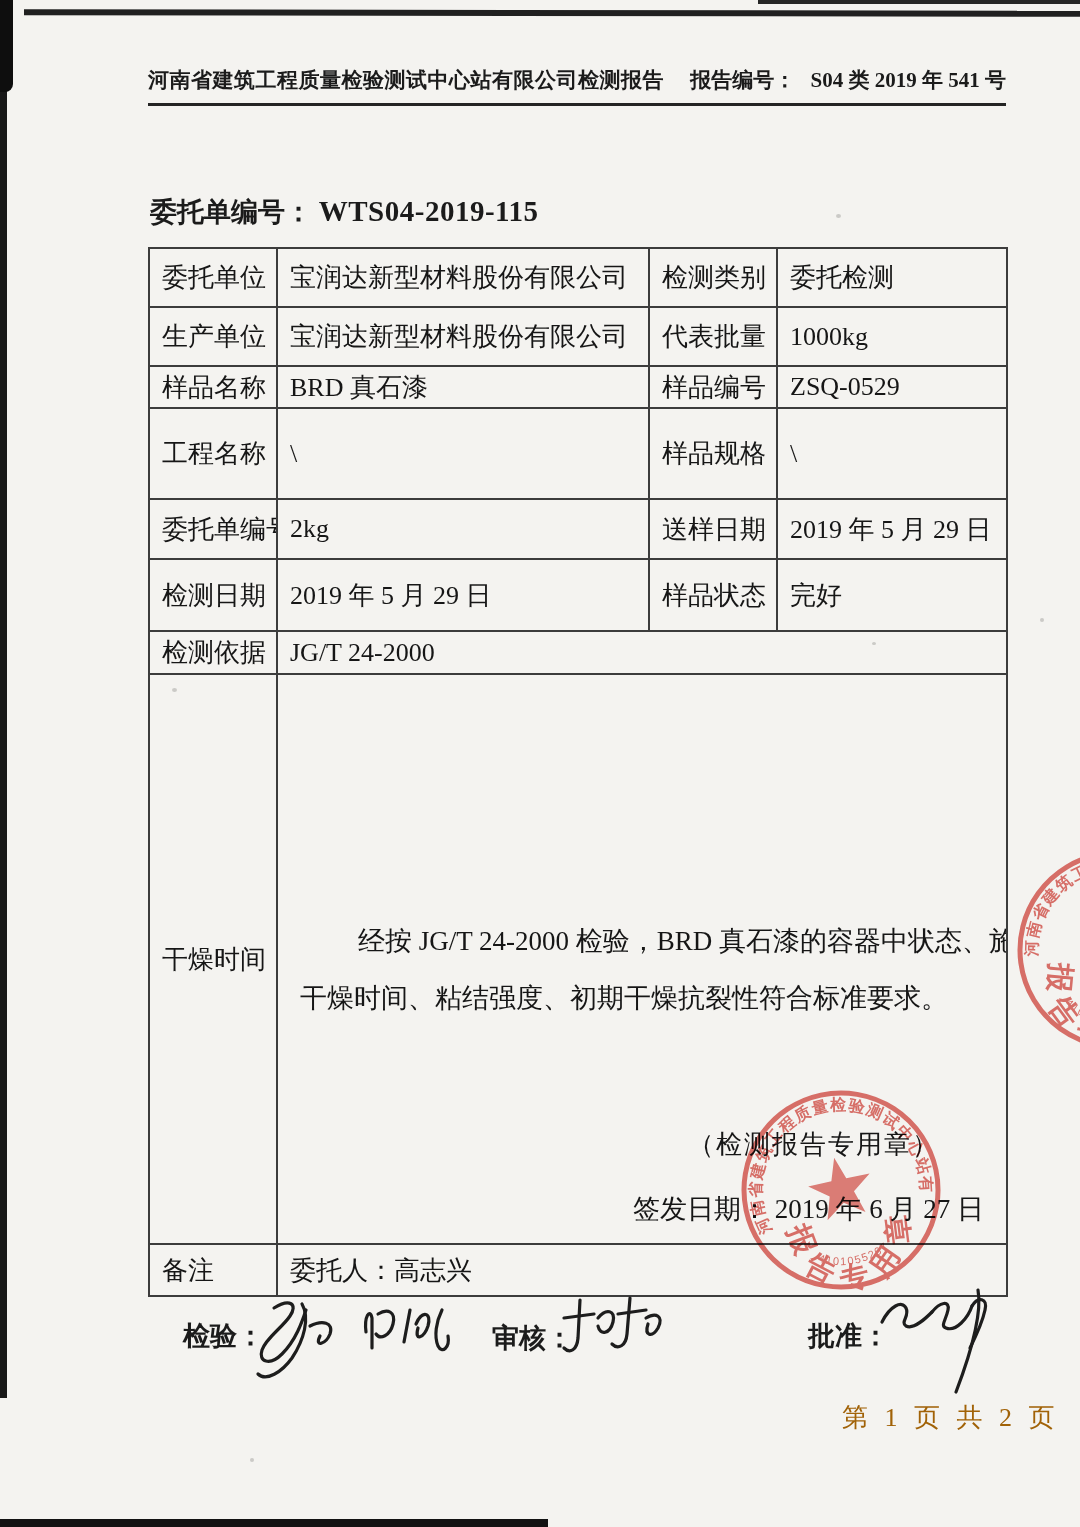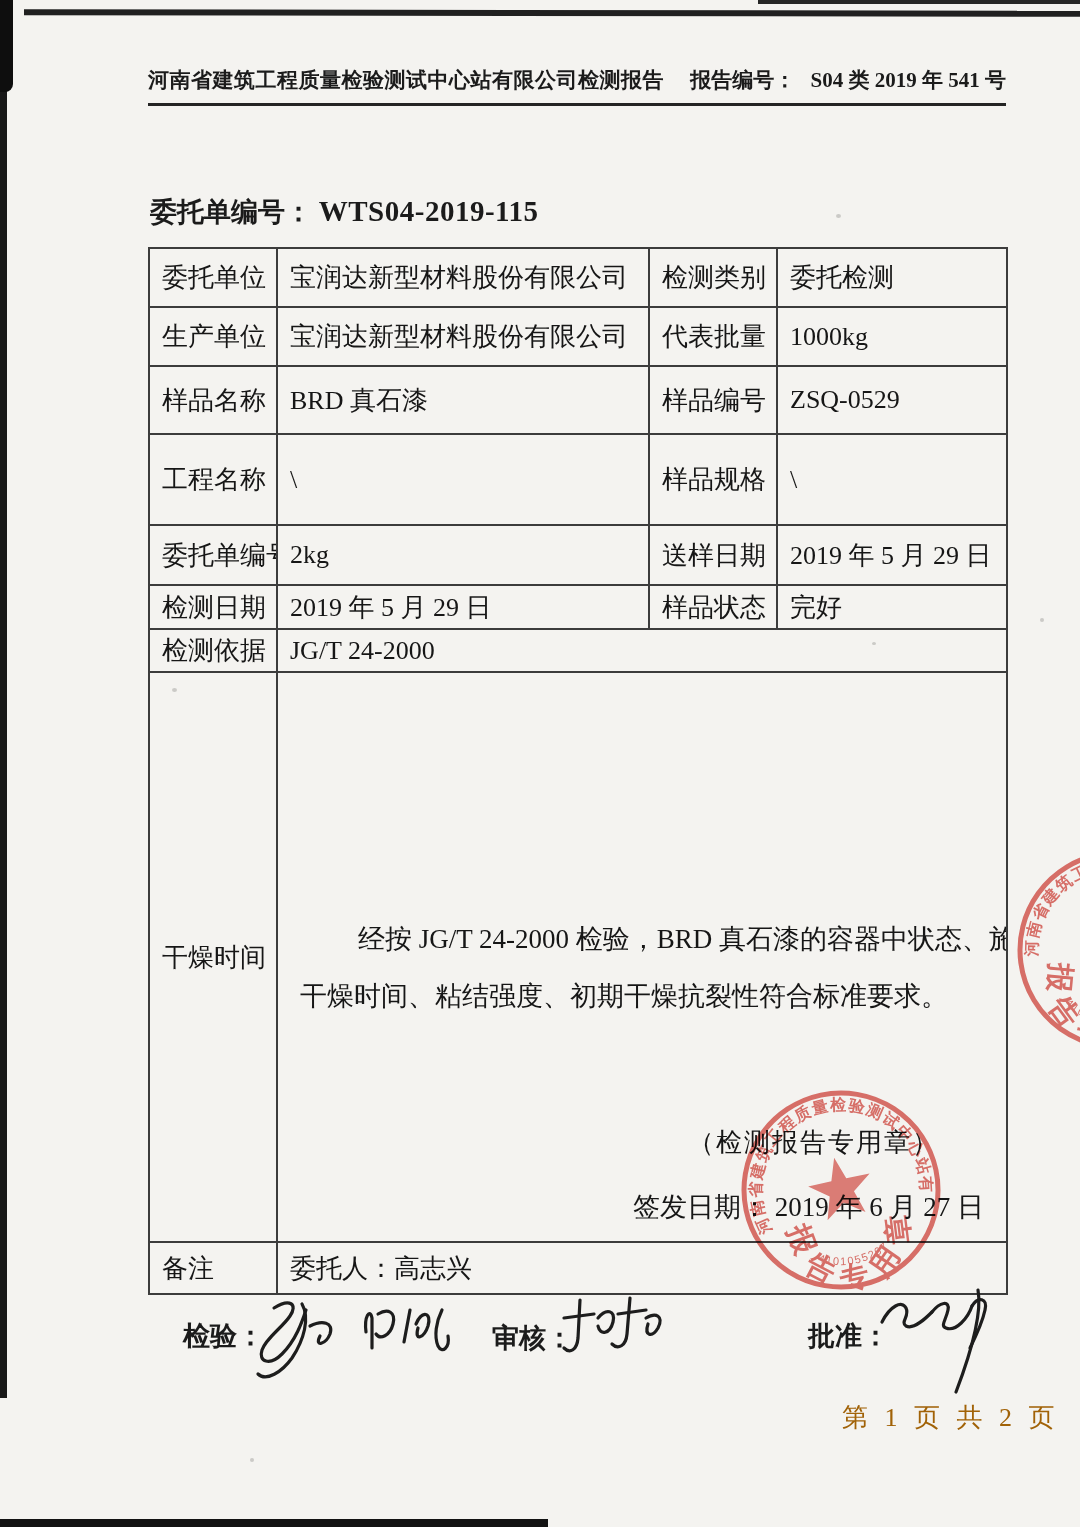--- a/index.html
+++ b/index.html
@@ -48,22 +48,22 @@
     position:absolute;left:148px;top:247px;width:858px;
     border-collapse:collapse;table-layout:fixed;
     font-size:26px;color:#161616;
   }
   table.report td{
     border:2px solid #3c3c3c;
     padding:0 0 0 12px;vertical-align:middle;
     overflow:hidden;white-space:nowrap;
   }
   td.lab{padding-left:14px;margin-left:40px;}
-  tr.r1{height:59px} tr.r2{height:59px} tr.r3{height:68px} tr.r4{height:91px}
-  tr.r5{height:60px} tr.r6{height:44px} tr.r7{height:43px}
+  tr.r1{height:59px} tr.r2{height:59px} tr.r3{height:42px} tr.r4{height:91px}
+  tr.r5{height:60px} tr.r6{height:72px} tr.r7{height:43px}
   tr.r-concl{height:570px} tr.r-remark{height:52px}
 
   td.concl-cell{position:relative;vertical-align:top;white-space:normal;padding:0;}
   .concl-text{padding:22px 16px 0 10px;line-height:57px;font-size:27px;}
   .concl-text .indent{padding-left:58px;}
   .seal-note{position:absolute;right:66px;top:452px;font-size:26px;letter-spacing:2px;}
   .issue-line{position:absolute;right:22px;top:516px;font-size:27px;white-space:nowrap;}
 
   
   .sig-row{position:absolute;left:0;top:0;width:1080px;height:0;}

